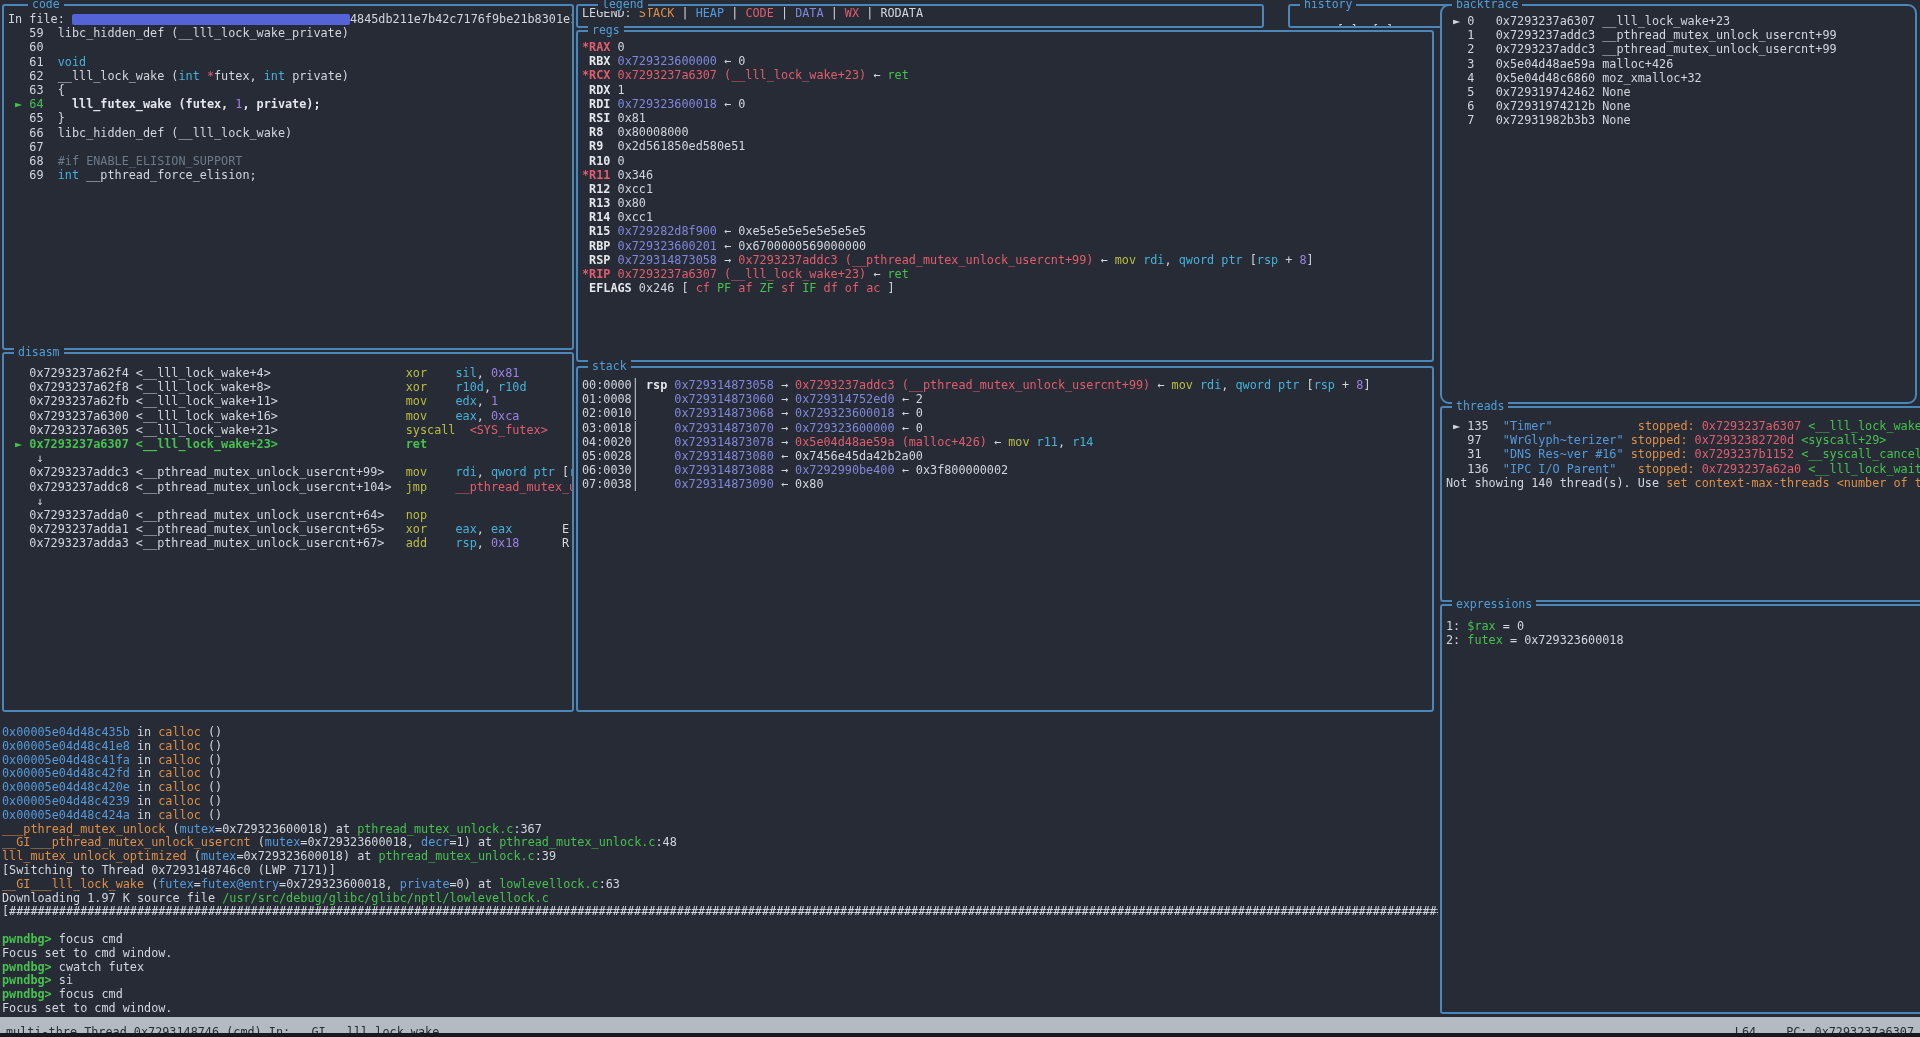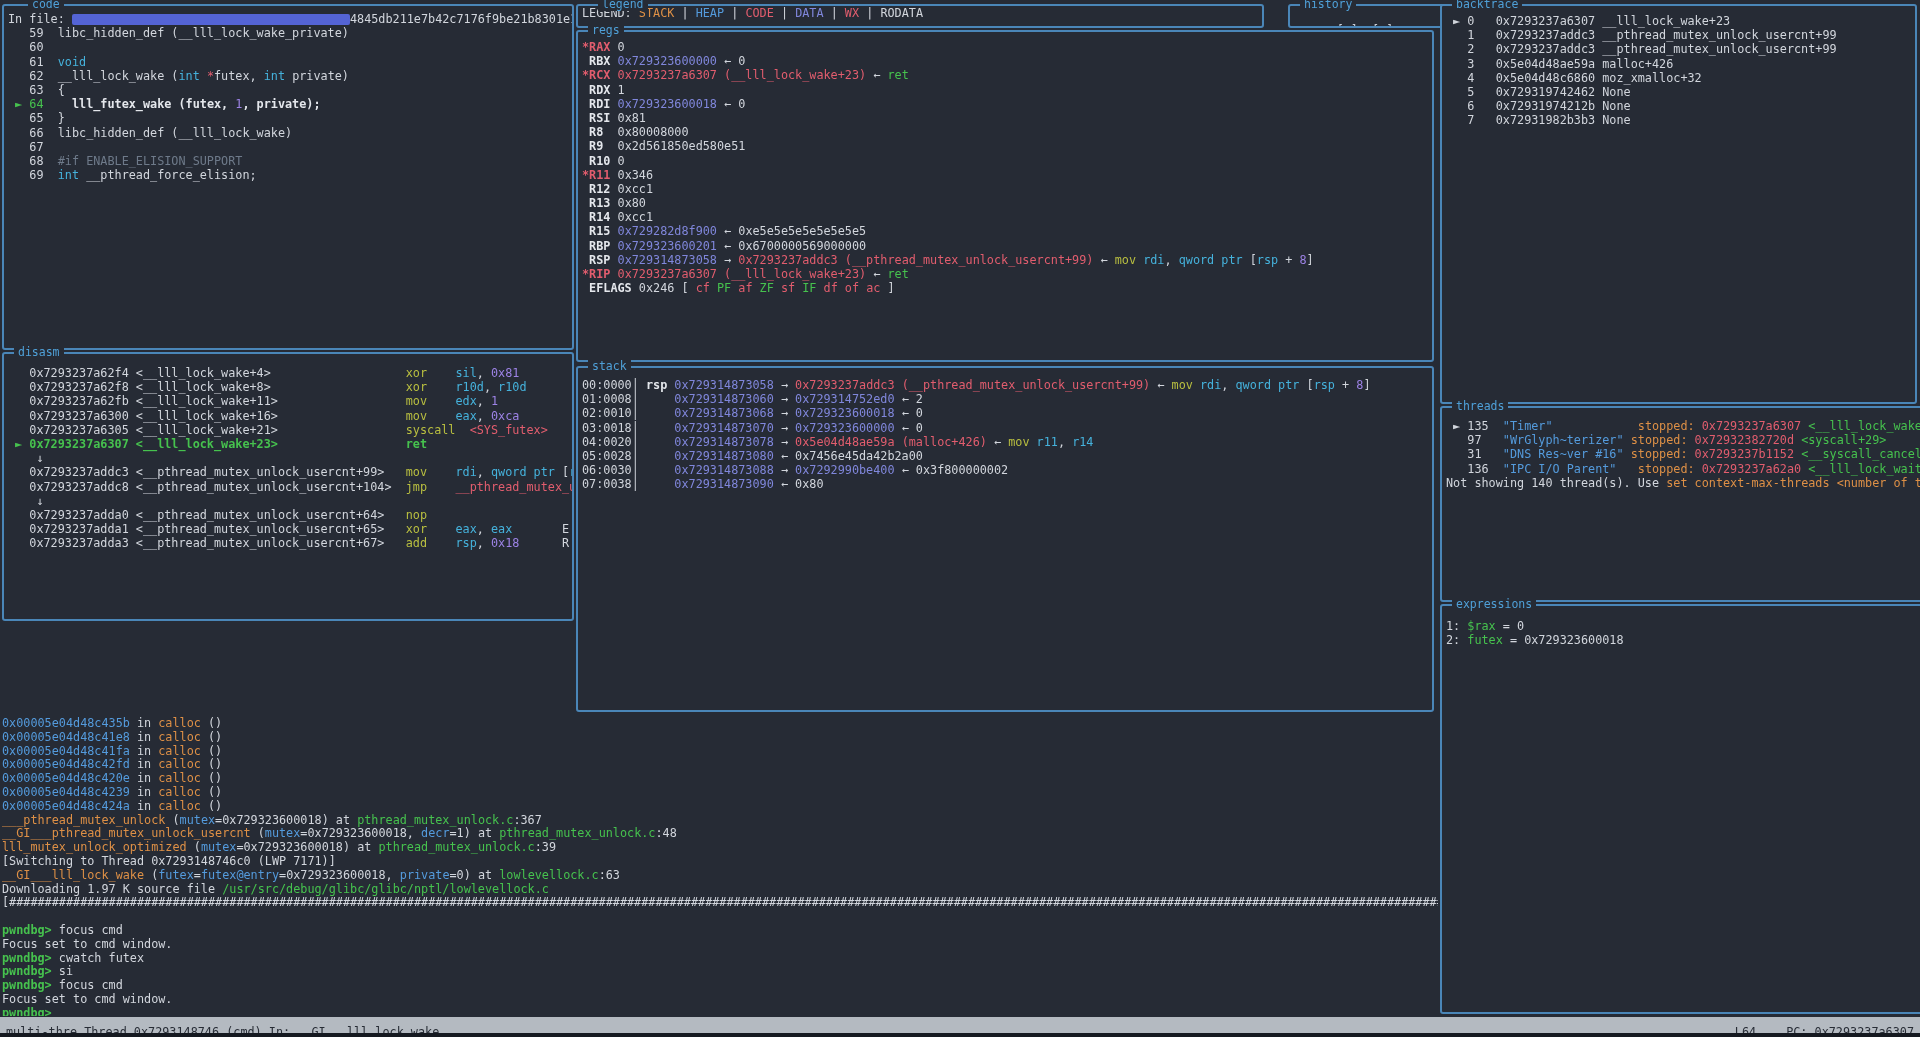--- a/index.html
+++ b/index.html
@@ -13,21 +13,21 @@
     overflow:hidden;
   }
   .panel { position:absolute; border:2px solid #4a86b8; border-radius:3px; background:#262b35; }
   .ptitle {
     position:absolute; top:-9px; left:10px;
     background:#262b35; color:#4fa0d8;
     padding:0 4px; font-size:11.5px; line-height:14px; z-index:2;
   }
   .pbody { position:absolute; left:0; top:0; right:0; bottom:0; overflow:hidden; padding:10px 0 0 4px; }
   .tline { white-space:pre; height:14.2px; }
-  .console { position:absolute; left:2px; top:712px; width:1436px; height:304px; overflow:hidden; padding-top:4px; }
+  .console { position:absolute; left:2px; top:712px; width:1436px; height:304px; overflow:hidden; padding-top:13px; }
   .console .tline { height:13.8px; }
   .statusbar {
     position:absolute; left:0; top:1017px; width:1920px; height:16px;
     background:#b4bac1; color:#272c35;
     display:flex; justify-content:space-between; align-items:center;
     padding:15px 6px; white-space:pre;
   }
   .statusbar .right { display:flex; gap:30px; }
   .bottomstrip { position:absolute; left:0; top:1033px; width:1920px; height:4px; background:#151920; }
   .c-wb { color:#e4e7ec; font-weight:bold; }
@@ -61,21 +61,21 @@
         <div class="tline"><span>   63  {</span></div>
         <div class="tline"><span class="c-gn"> ► </span><span class="c-gn">64</span><span class="c-wb">    lll_futex_wake (futex, </span><span class="c-vi">1</span><span class="c-wb">, private);</span></div>
         <div class="tline"><span>   65  }</span></div>
         <div class="tline"><span>   66  libc_hidden_def (__lll_lock_wake)</span></div>
         <div class="tline"><span>   67</span></div>
         <div class="tline"><span>   68  </span><span class="c-gy">#if ENABLE_ELISION_SUPPORT</span></div>
         <div class="tline"><span>   69  </span><span class="c-cy">int</span><span> __pthread_force_elision;</span></div>
       </div>
   </div>
 
-  <div class="panel" style="left:2px; top:352px; width:572px; height:269px;padding-left:40px;">
+  <div class="panel" style="left:2px; top:352px; width:572px; height:360px;padding-left:40px;">
     <span class="ptitle">disasm</span>
     <div class="pbody" style="padding-top:12px;">
         <div class="tline"><span>   0x7293237a62f4 &lt;__lll_lock_wake+4&gt;                   </span><span class="c-yl">xor    </span><span class="c-cy">sil</span><span>, </span><span class="c-vi">0x81</span></div>
         <div class="tline"><span>   0x7293237a62f8 &lt;__lll_lock_wake+8&gt;                   </span><span class="c-yl">xor    </span><span class="c-cy">r10d</span><span>, </span><span class="c-cy">r10d</span></div>
         <div class="tline"><span>   0x7293237a62fb &lt;__lll_lock_wake+11&gt;                  </span><span class="c-yl">mov    </span><span class="c-cy">edx</span><span>, </span><span class="c-vi">1</span></div>
         <div class="tline"><span>   0x7293237a6300 &lt;__lll_lock_wake+16&gt;                  </span><span class="c-yl">mov    </span><span class="c-cy">eax</span><span>, </span><span class="c-vi">0xca</span></div>
         <div class="tline"><span>   0x7293237a6305 &lt;__lll_lock_wake+21&gt;                  </span><span class="c-yl">syscall  </span><span class="c-rd">&lt;SYS_futex&gt;</span></div>
         <div class="tline"><span class="c-gnb"> ► </span><span class="c-gnb">0x7293237a6307 &lt;__lll_lock_wake+23&gt;</span><span>                  </span><span class="c-gnb">ret</span></div>
         <div class="tline"><span>    ↓</span></div>
         <div class="tline"><span>   0x7293237addc3 &lt;__pthread_mutex_unlock_usercnt+99&gt;   </span><span class="c-yl">mov    </span><span class="c-cy">rdi</span><span>, </span><span class="c-cy">qword ptr</span><span> [</span><span class="c-cy">rsp</span></div>
@@ -132,21 +132,21 @@
         <div class="tline"><span>01:0008</span><span>│     </span><span class="c-pu">0x729314873060</span><span> → </span><span class="c-pu">0x729314752ed0</span><span> ← 2</span></div>
         <div class="tline"><span>02:0010</span><span>│     </span><span class="c-pu">0x729314873068</span><span> → </span><span class="c-pu">0x729323600018</span><span> ← 0</span></div>
         <div class="tline"><span>03:0018</span><span>│     </span><span class="c-pu">0x729314873070</span><span> → </span><span class="c-pu">0x729323600000</span><span> ← 0</span></div>
         <div class="tline"><span>04:0020</span><span>│     </span><span class="c-pu">0x729314873078</span><span> → </span><span class="c-rd">0x5e04d48ae59a (malloc+426)</span><span> ← </span><span class="c-yl">mov</span><span> </span><span class="c-cy">r11</span><span>, </span><span class="c-cy">r14</span></div>
         <div class="tline"><span>05:0028</span><span>│     </span><span class="c-pu">0x729314873080</span><span> ← 0x7456e45da42b2a00</span></div>
         <div class="tline"><span>06:0030</span><span>│     </span><span class="c-pu">0x729314873088</span><span> → </span><span class="c-pu">0x7292990be400</span><span> ← 0x3f800000002</span></div>
         <div class="tline"><span>07:0038</span><span>│     </span><span class="c-pu">0x729314873090</span><span> ← 0x80</span></div>
       </div>
   </div>
 
-  <div class="panel" style="left:1440px; top:4px; width:477px; height:400px;">
+  <div class="panel" style="left:1440px; top:4px; width:477px; height:400px;border-radius:9px;">
     <span class="ptitle">backtrace</span>
     <div class="pbody" style="padding-top:8px;">
         <div class="tline"><span> ► 0   0x7293237a6307 __lll_lock_wake+23</span></div>
         <div class="tline"><span>   1   0x7293237addc3 __pthread_mutex_unlock_usercnt+99</span></div>
         <div class="tline"><span>   2   0x7293237addc3 __pthread_mutex_unlock_usercnt+99</span></div>
         <div class="tline"><span>   3   0x5e04d48ae59a malloc+426</span></div>
         <div class="tline"><span>   4   0x5e04d48c6860 moz_xmalloc+32</span></div>
         <div class="tline"><span>   5   0x729319742462 None</span></div>
         <div class="tline"><span>   6   0x72931974212b None</span></div>
         <div class="tline"><span>   7   0x72931982b3b3 None</span></div>

